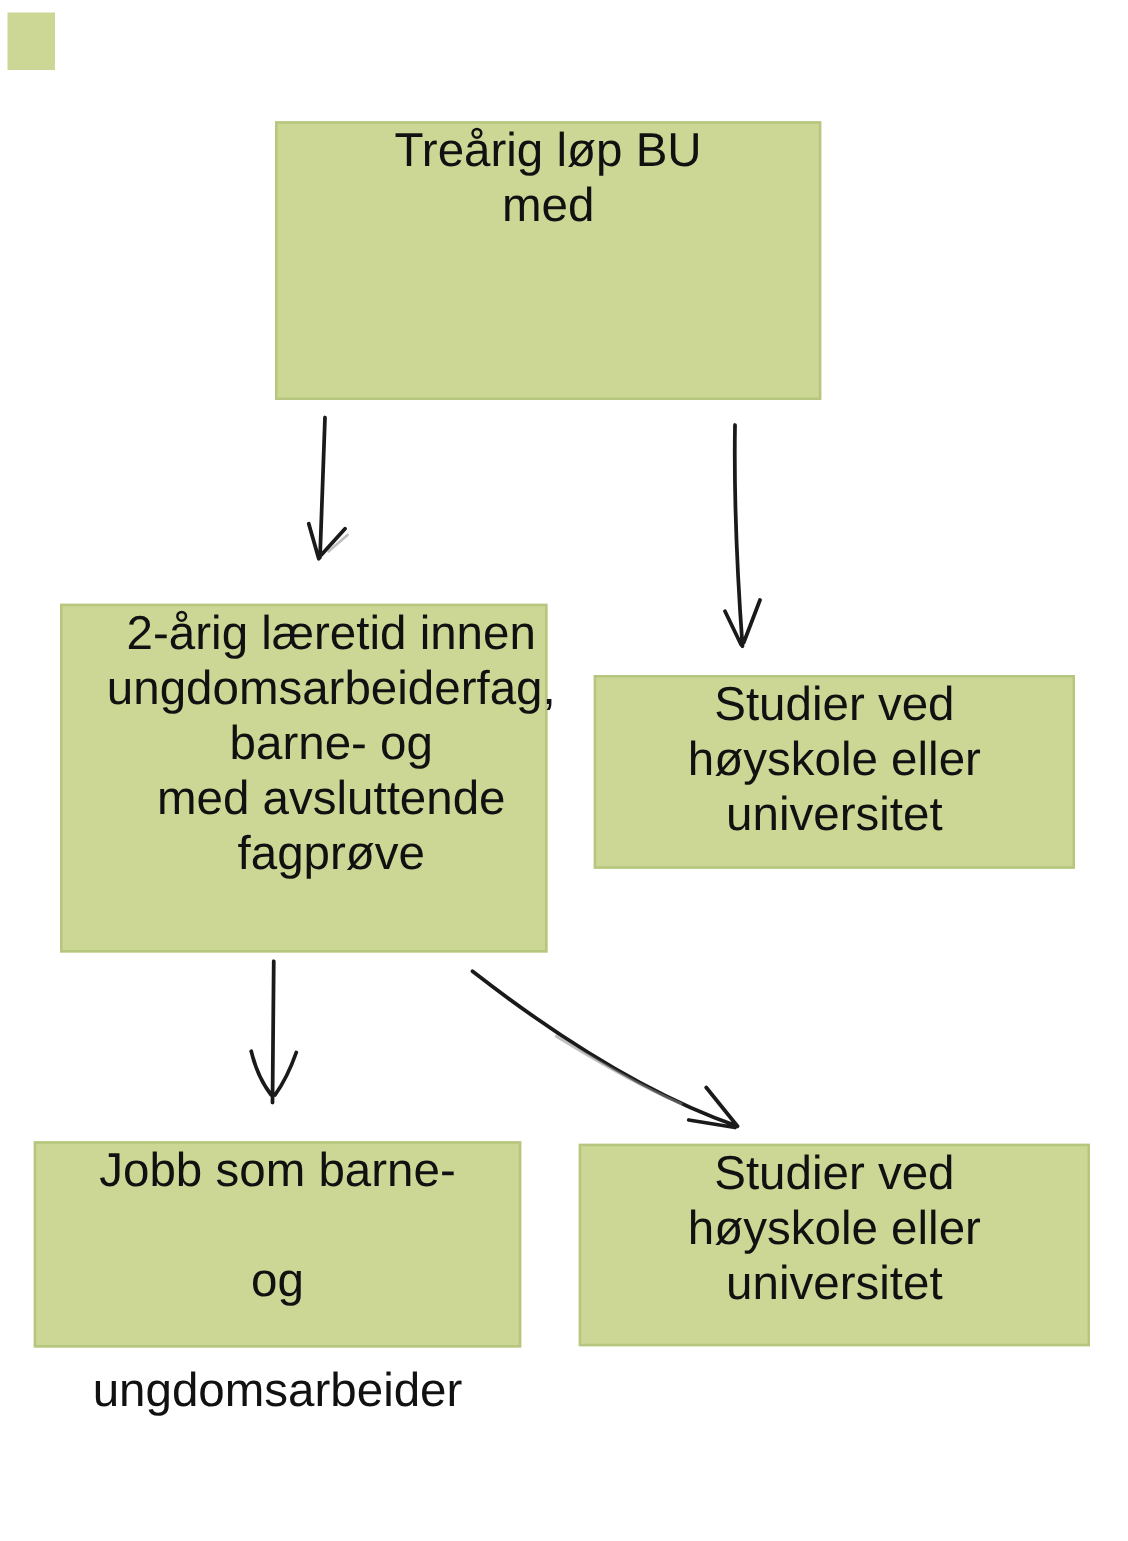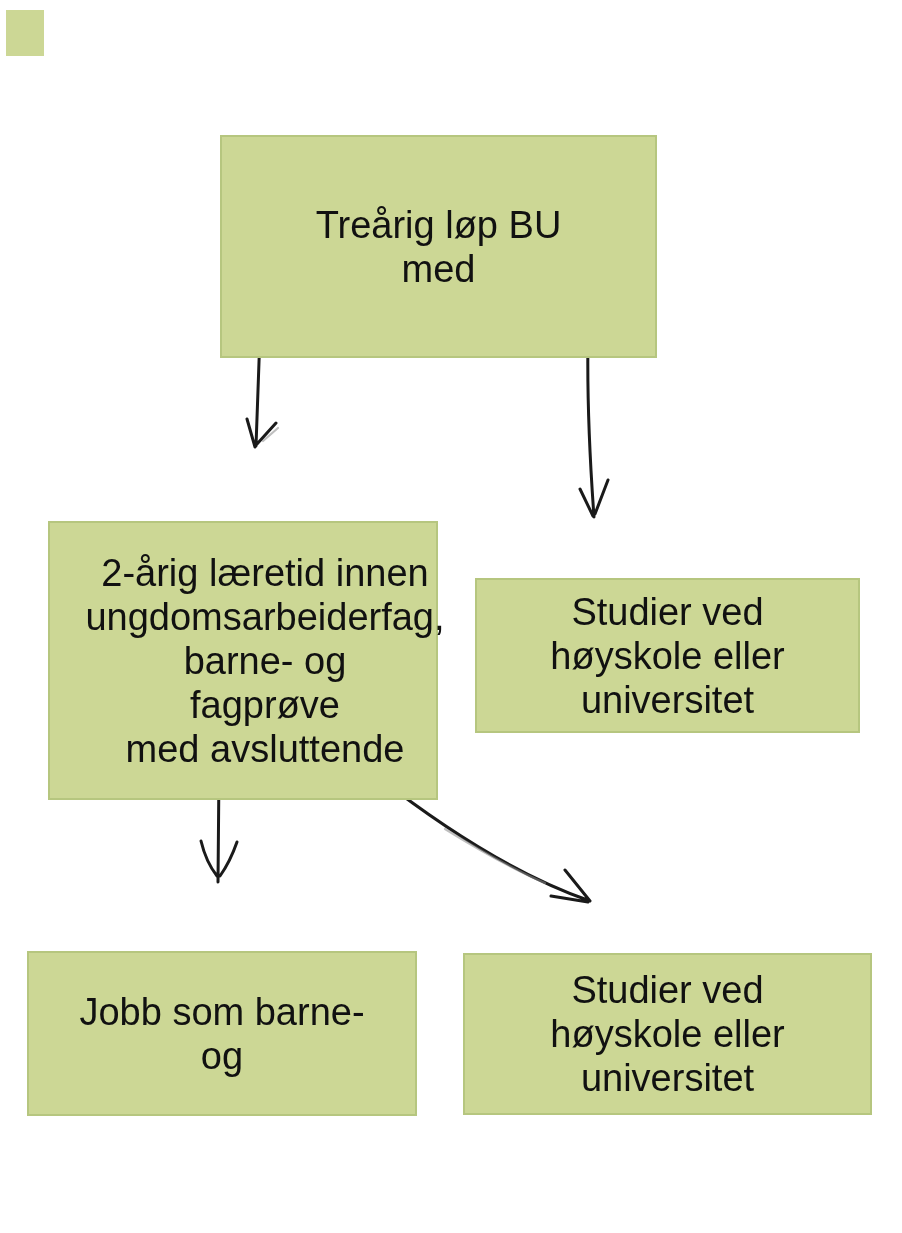--- a/index.html
+++ b/index.html
@@ -16,33 +16,32 @@
     font-family: "Liberation Sans", sans-serif;
   }
   .node {
     position: absolute;
     box-sizing: border-box;
     background: var(--node-fill, #ccd795);
     border: 2px solid var(--node-border, #b6c67f);
     color: var(--text-color, #111111);
     display: flex;
     flex-direction: column;
-    justify-content: center;
+    justify-content: flex-start;
     align-items: center;
     text-align: center;
     font-size: 38px;
     line-height: 44px;
-    margin-top: 38px;
   }
   .node .line { white-space: nowrap; }
 
   #node-top            { left: 220px; top: 97px;  width: 437px; height: 223px; }
   #node-apprenticeship { left: 48px;  top: 483px; width: 390px; height: 279px; padding-left: 44px; }
   #node-studies-upper  { left: 475px; top: 540px; width: 385px; height: 155px; }
-  #node-job            { left: 27px;  top: 913px; width: 390px; height: 165px; }
+  #node-job            { left: 27px;  top: 913px; width: 390px; height: 165px; gap: 44px; }
   #node-studies-lower  { left: 463px; top: 915px; width: 409px; height: 162px; }
 
   .corner-square {
     position: absolute;
     left: 6px; top: 10px; width: 38px; height: 46px;
     background: var(--node-fill, #ccd795);
   }
   svg.arrows {
     position: absolute;
     left: 0; top: 0;
@@ -83,33 +82,34 @@
 
   <div class="node" id="node-top">
     <div class="line">Treårig løp BU</div>
     <div class="line">med</div>
   </div>
 
   <div class="node" id="node-apprenticeship">
     <div class="line">2-årig læretid innen</div>
     <div class="line">ungdomsarbeiderfag,</div>
     <div class="line">barne- og</div>
+    <div class="line">med avsluttende</div>
     <div class="line">fagprøve</div>
-    <div class="line">med avsluttende</div>
   </div>
 
   <div class="node" id="node-studies-upper">
     <div class="line">Studier ved</div>
     <div class="line">høyskole eller</div>
     <div class="line">universitet</div>
   </div>
 
   <div class="node" id="node-job">
     <div class="line">Jobb som barne-</div>
     <div class="line">og</div>
+    <div class="line">ungdomsarbeider</div>
   </div>
 
   <div class="node" id="node-studies-lower">
     <div class="line">Studier ved</div>
     <div class="line">høyskole eller</div>
     <div class="line">universitet</div>
   </div>
 
 </div>
 

